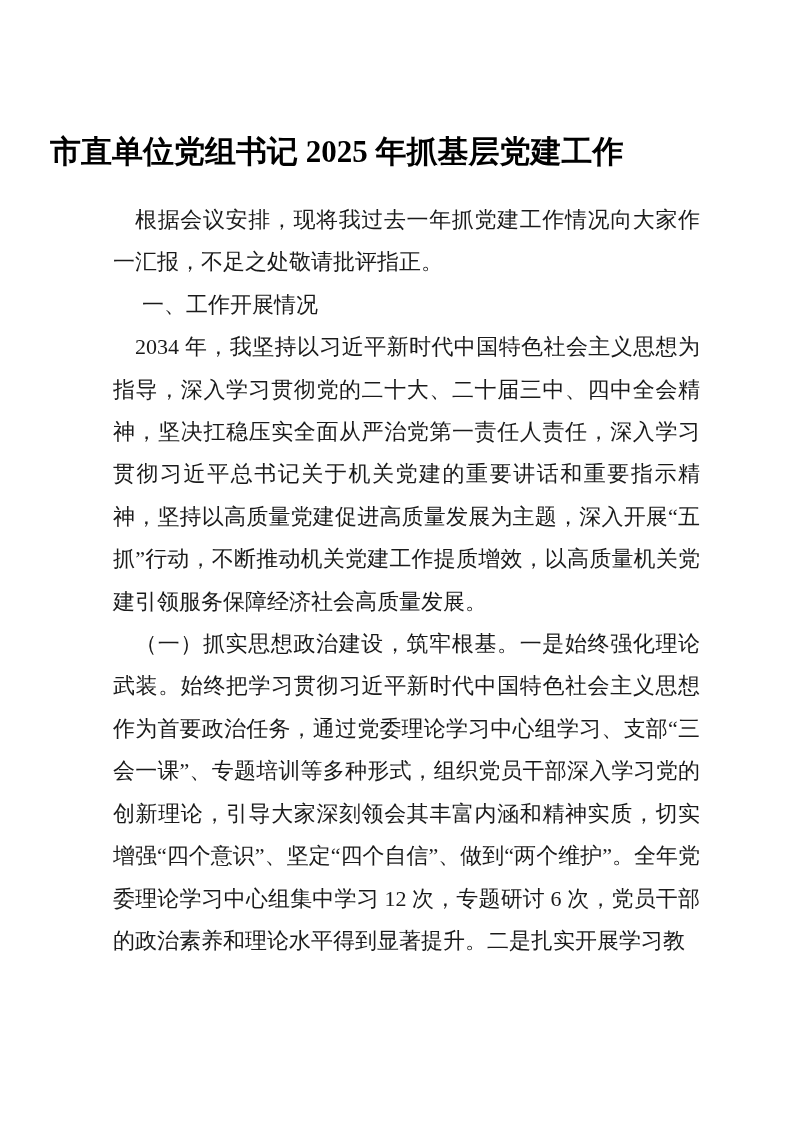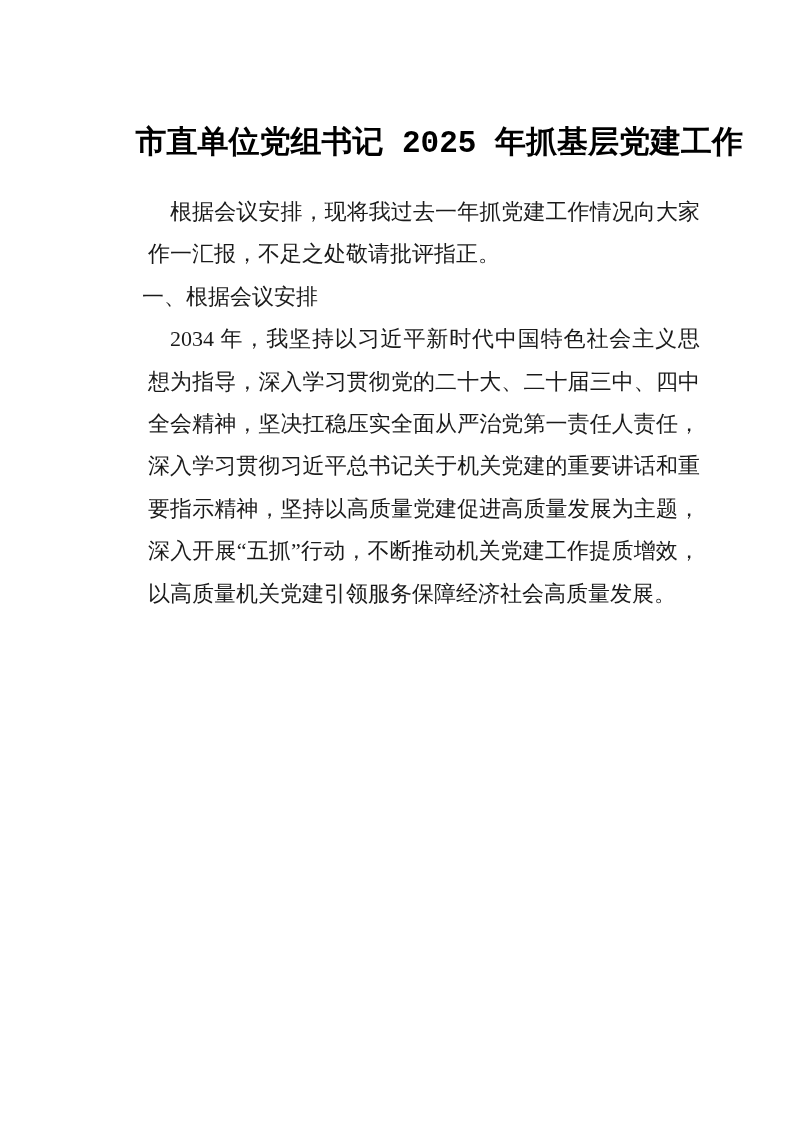--- a/index.html
+++ b/index.html
@@ -11,51 +11,52 @@
     position: relative;
     width: 793px;
     height: 1122px;
     background: #ffffff;
     overflow: hidden;
     box-sizing: border-box;
     padding-top: 119px;
     color: #111111;
   }
   .doc-title {
-    margin: 0 50px 23px 50px;
-    text-align: right;
-    font-family: Liberation Mono, monospace;
+    margin: 8px 50px 23px 50px;
+    text-align: left;
+    font-family: Liberation Serif, serif;
     font-weight: 700;
     font-size: 31px;
     line-height: 49px;
     color: #000000;
   }
   .doc-body {
     margin-left: 113px;
     margin-right: 93px;
     font-family: "Liberation Serif", "DejaVu Serif", serif;
     font-size: 22px;
     line-height: 42.4px;
     color: #1a1a1a;
     text-align: justify;
   }
   .doc-body p {
     margin: 0;
     padding: 0;
   }
   p.salutation { text-indent: 0; }
-  p.indented   { text-indent: 22px; margin-left: 35px; }
+  p.indented   { text-indent: 22px; }
   p.heading    { text-indent: 29px; }
 </style>
 </head>
 <body>
 
 <div class="page">
   <h1 class="doc-title">
     <div>市直单位党组书记 2025 年抓基层党建工作</div>
   </h1>
 
   <div class="doc-body">
     <p class="indented">根据会议安排，现将我过去一年抓党建工作情况向大家作一汇报，不足之处敬请批评指正。</p>
-    <p class="heading">一、根据会议安排</p>
+    <p class="heading">一、工作开展情况</p>
     <p class="indented">2034 年，我坚持以习近平新时代中国特色社会主义思想为指导，深入学习贯彻党的二十大、二十届三中、四中全会精神，坚决扛稳压实全面从严治党第一责任人责任，深入学习贯彻习近平总书记关于机关党建的重要讲话和重要指示精神，坚持以高质量党建促进高质量发展为主题，深入开展“五抓”行动，不断推动机关党建工作提质增效，以高质量机关党建引领服务保障经济社会高质量发展。</p>
+    <p class="indented">（一）抓实思想政治建设，筑牢根基。一是始终强化理论武装。始终把学习贯彻习近平新时代中国特色社会主义思想作为首要政治任务，通过党委理论学习中心组学习、支部“三会一课”、专题培训等多种形式，组织党员干部深入学习党的创新理论，引导大家深刻领会其丰富内涵和精神实质，切实增强“四个意识”、坚定“四个自信”、做到“两个维护”。全年党委理论学习中心组集中学习 12 次，专题研讨 6 次，党员干部的政治素养和理论水平得到显著提升。二是扎实开展学习教</p>
   </div>
 </div>
 
 </body></html>

